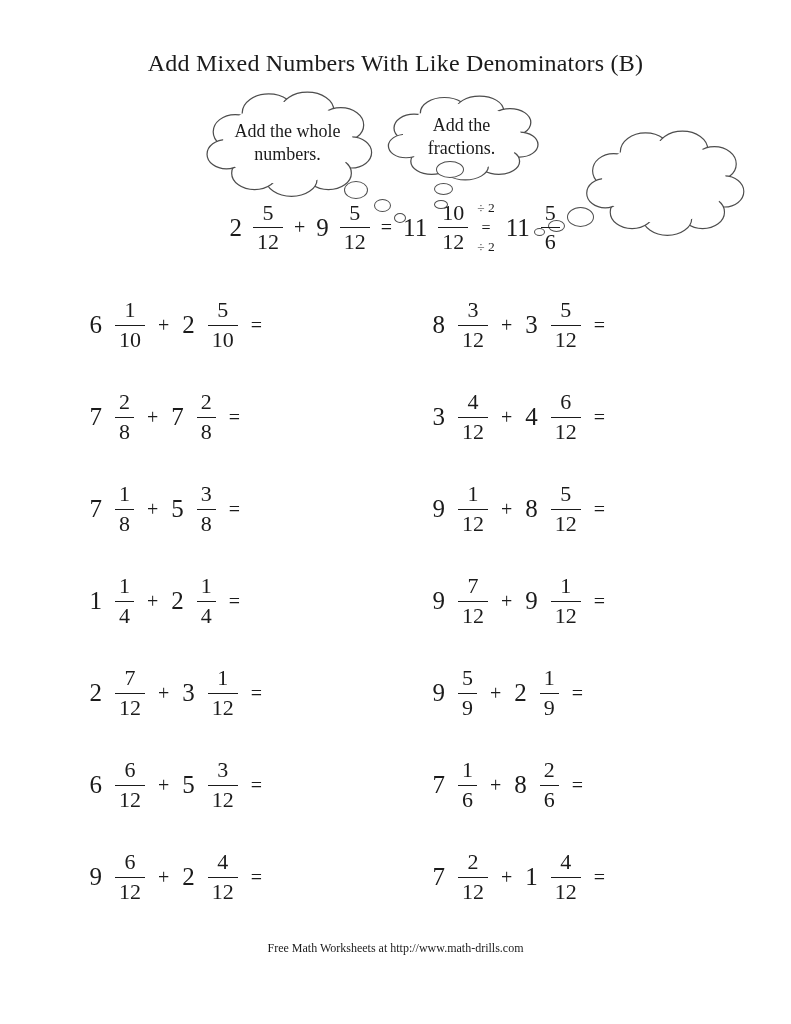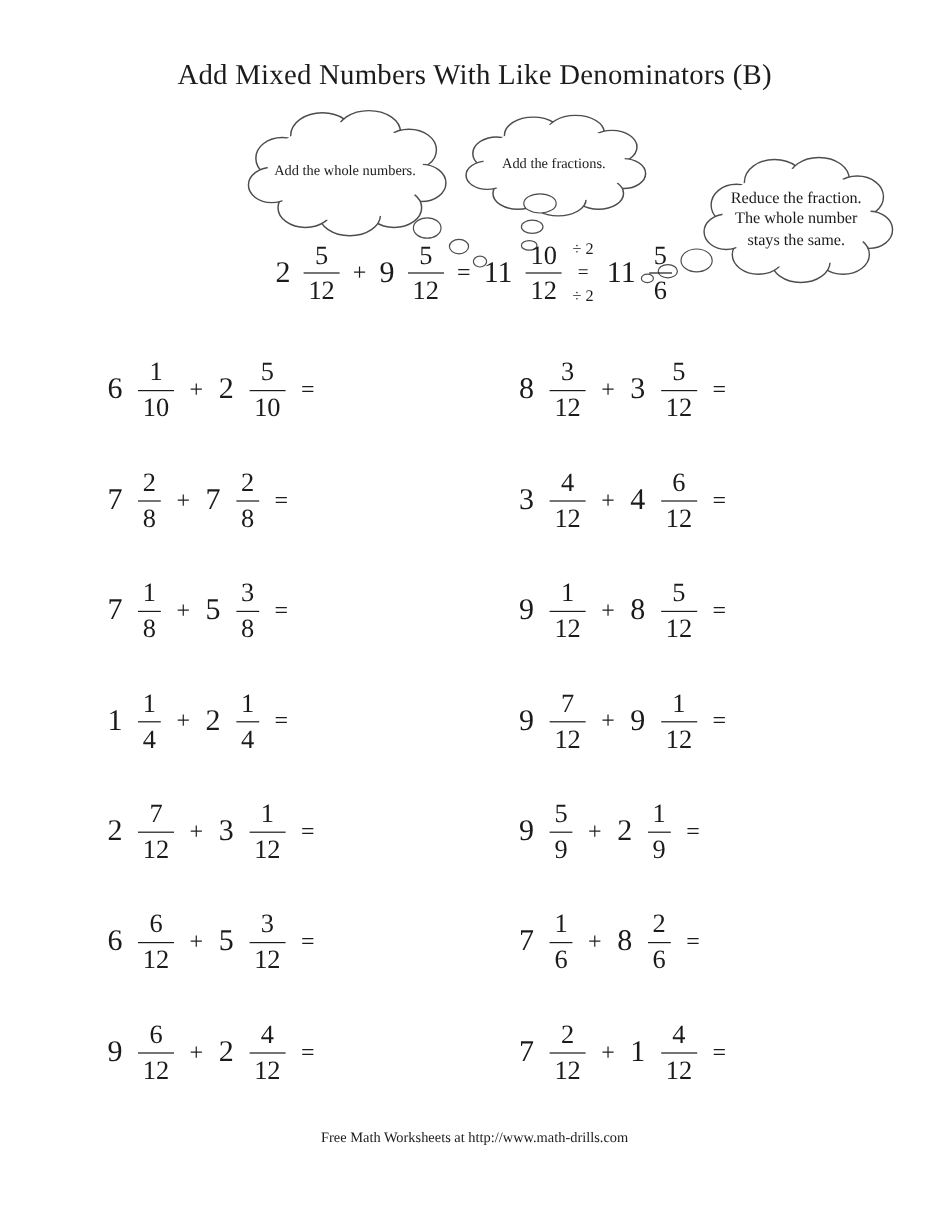--- a/index.html
+++ b/index.html
@@ -27,21 +27,21 @@
   
   .cloud { position: absolute; }
   .cloud-svg { position: absolute; inset: 0; width: 100%; height: 100%; }
   .cloud-text {
     position: absolute;
     inset: 12% 14%;
     display: flex;
     align-items: center;
     justify-content: center;
     text-align: center;
-    font-size: 12px;
+    font-size: 18px;
     line-height: 1.3;
     z-index: 2;
   }
   .cloud-text.small { font-size: 13.5px; line-height: 1.28; }
 
   
   .tb {
     position: absolute;
     border: 1.3px solid #4d4d4d;
     border-radius: 50%;
@@ -157,21 +157,20 @@
         <ellipse cx="122" cy="27" rx="30" ry="21"></ellipse>
           <ellipse cx="160" cy="44" rx="26" ry="20"></ellipse>
         <ellipse cx="172" cy="76" rx="23" ry="18"></ellipse>
           <ellipse cx="146" cy="100" rx="26" ry="19"></ellipse>
         <ellipse cx="104" cy="107" rx="29" ry="20"></ellipse>
           <ellipse cx="62" cy="100" rx="26" ry="19"></ellipse>
         <ellipse cx="30" cy="78" rx="22" ry="17"></ellipse>
       </g>
       <ellipse cx="100" cy="65" rx="74" ry="48" fill="#ffffff" stroke="none"></ellipse>
     </svg>
-    <div class="cloud-text small">Reduce the fraction. The whole number stays the same.</div>
   </div>
 
   <div class="tb" style="left:311px; top:181px; width:22px; height:16px;"></div>
   <div class="tb" style="left:341px; top:199px; width:15px; height:11px;"></div>
   <div class="tb" style="left:361px; top:213px; width:10px; height:8px;"></div>
 
   <div class="tb" style="left:403px; top:161px; width:26px; height:15px;"></div>
   <div class="tb" style="left:401px; top:183px; width:17px; height:10px;"></div>
   <div class="tb" style="left:401px; top:200px; width:12px; height:7px;"></div>
 

